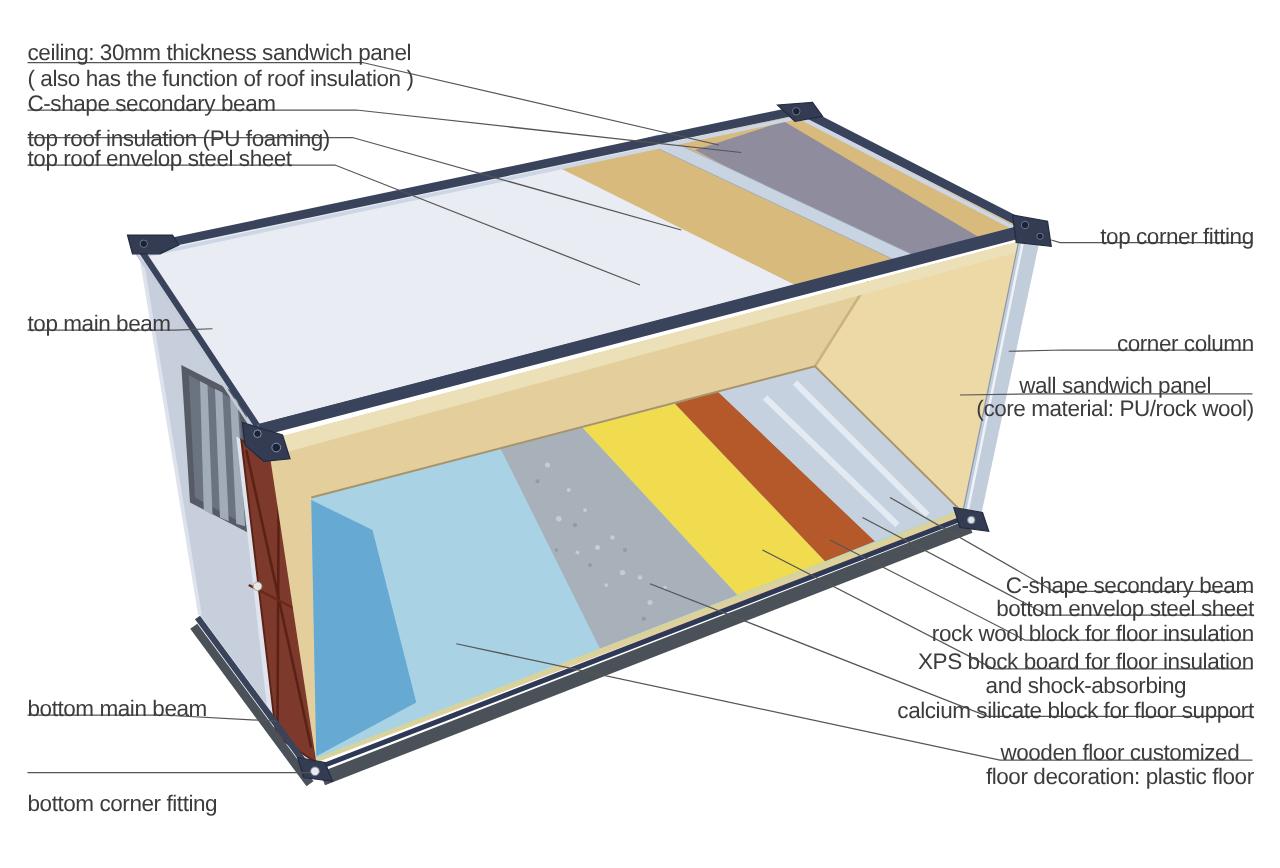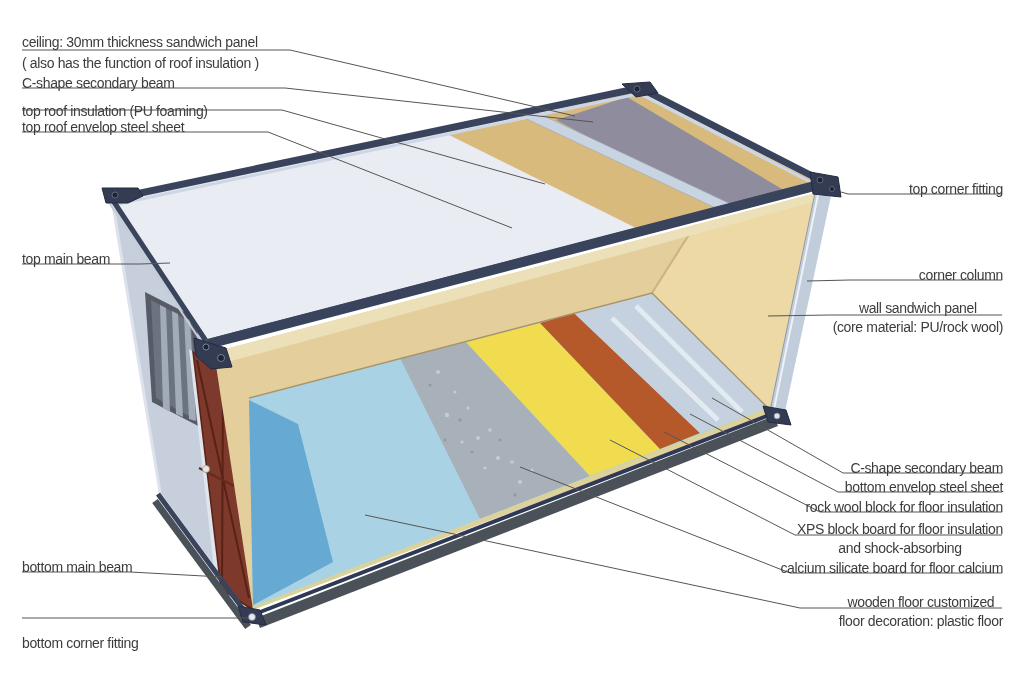--- a/index.html
+++ b/index.html
@@ -1,19 +1,19 @@
 <!DOCTYPE html>
 <html><head>
 <meta charset="utf-8">
 <style>
   html,body{margin:0;padding:0;background:#ffffff;}
   .stage{position:relative;width:1024px;height:694px;background:#ffffff;overflow:hidden;
          font-family:"Liberation Sans",sans-serif;}
   .stage svg{position:absolute;left:0;top:0;}
-  .lbl{position:absolute;font-size:14px;letter-spacing:-0.35px;color:#3c3c3c;
+  .lbl{position:absolute;font-size:18px;letter-spacing:-0.35px;color:#3c3c3c;
        line-height:21px;white-space:nowrap;}
   .lbl.left{left:22px;text-align:left;}
   .lbl.right{right:21px;text-align:center;}
   .lbl.lh19{line-height:19px;}
   .lbl span{display:block;}
 </style>
 </head>
 <body>
 
 <div class="stage">
@@ -202,20 +202,20 @@
     <span>bottom envelop steel sheet</span>
   </div>
   <div class="lbl right" style="top:497px">
     <span>rock wool block for floor insulation</span>
   </div>
   <div class="lbl right lh19" style="top:520px">
     <span>XPS block board for floor insulation</span>
     <span>and shock-absorbing</span>
   </div>
   <div class="lbl right" style="top:558px">
-    <span>calcium silicate board for floor calcium</span>
+    <span>calcium silicate block for floor support</span>
   </div>
   <div class="lbl right lh19" style="top:593px">
     <span>wooden floor customized</span>
     <span>floor decoration: plastic floor</span>
   </div>
 
 </div>
 
 </body></html>

